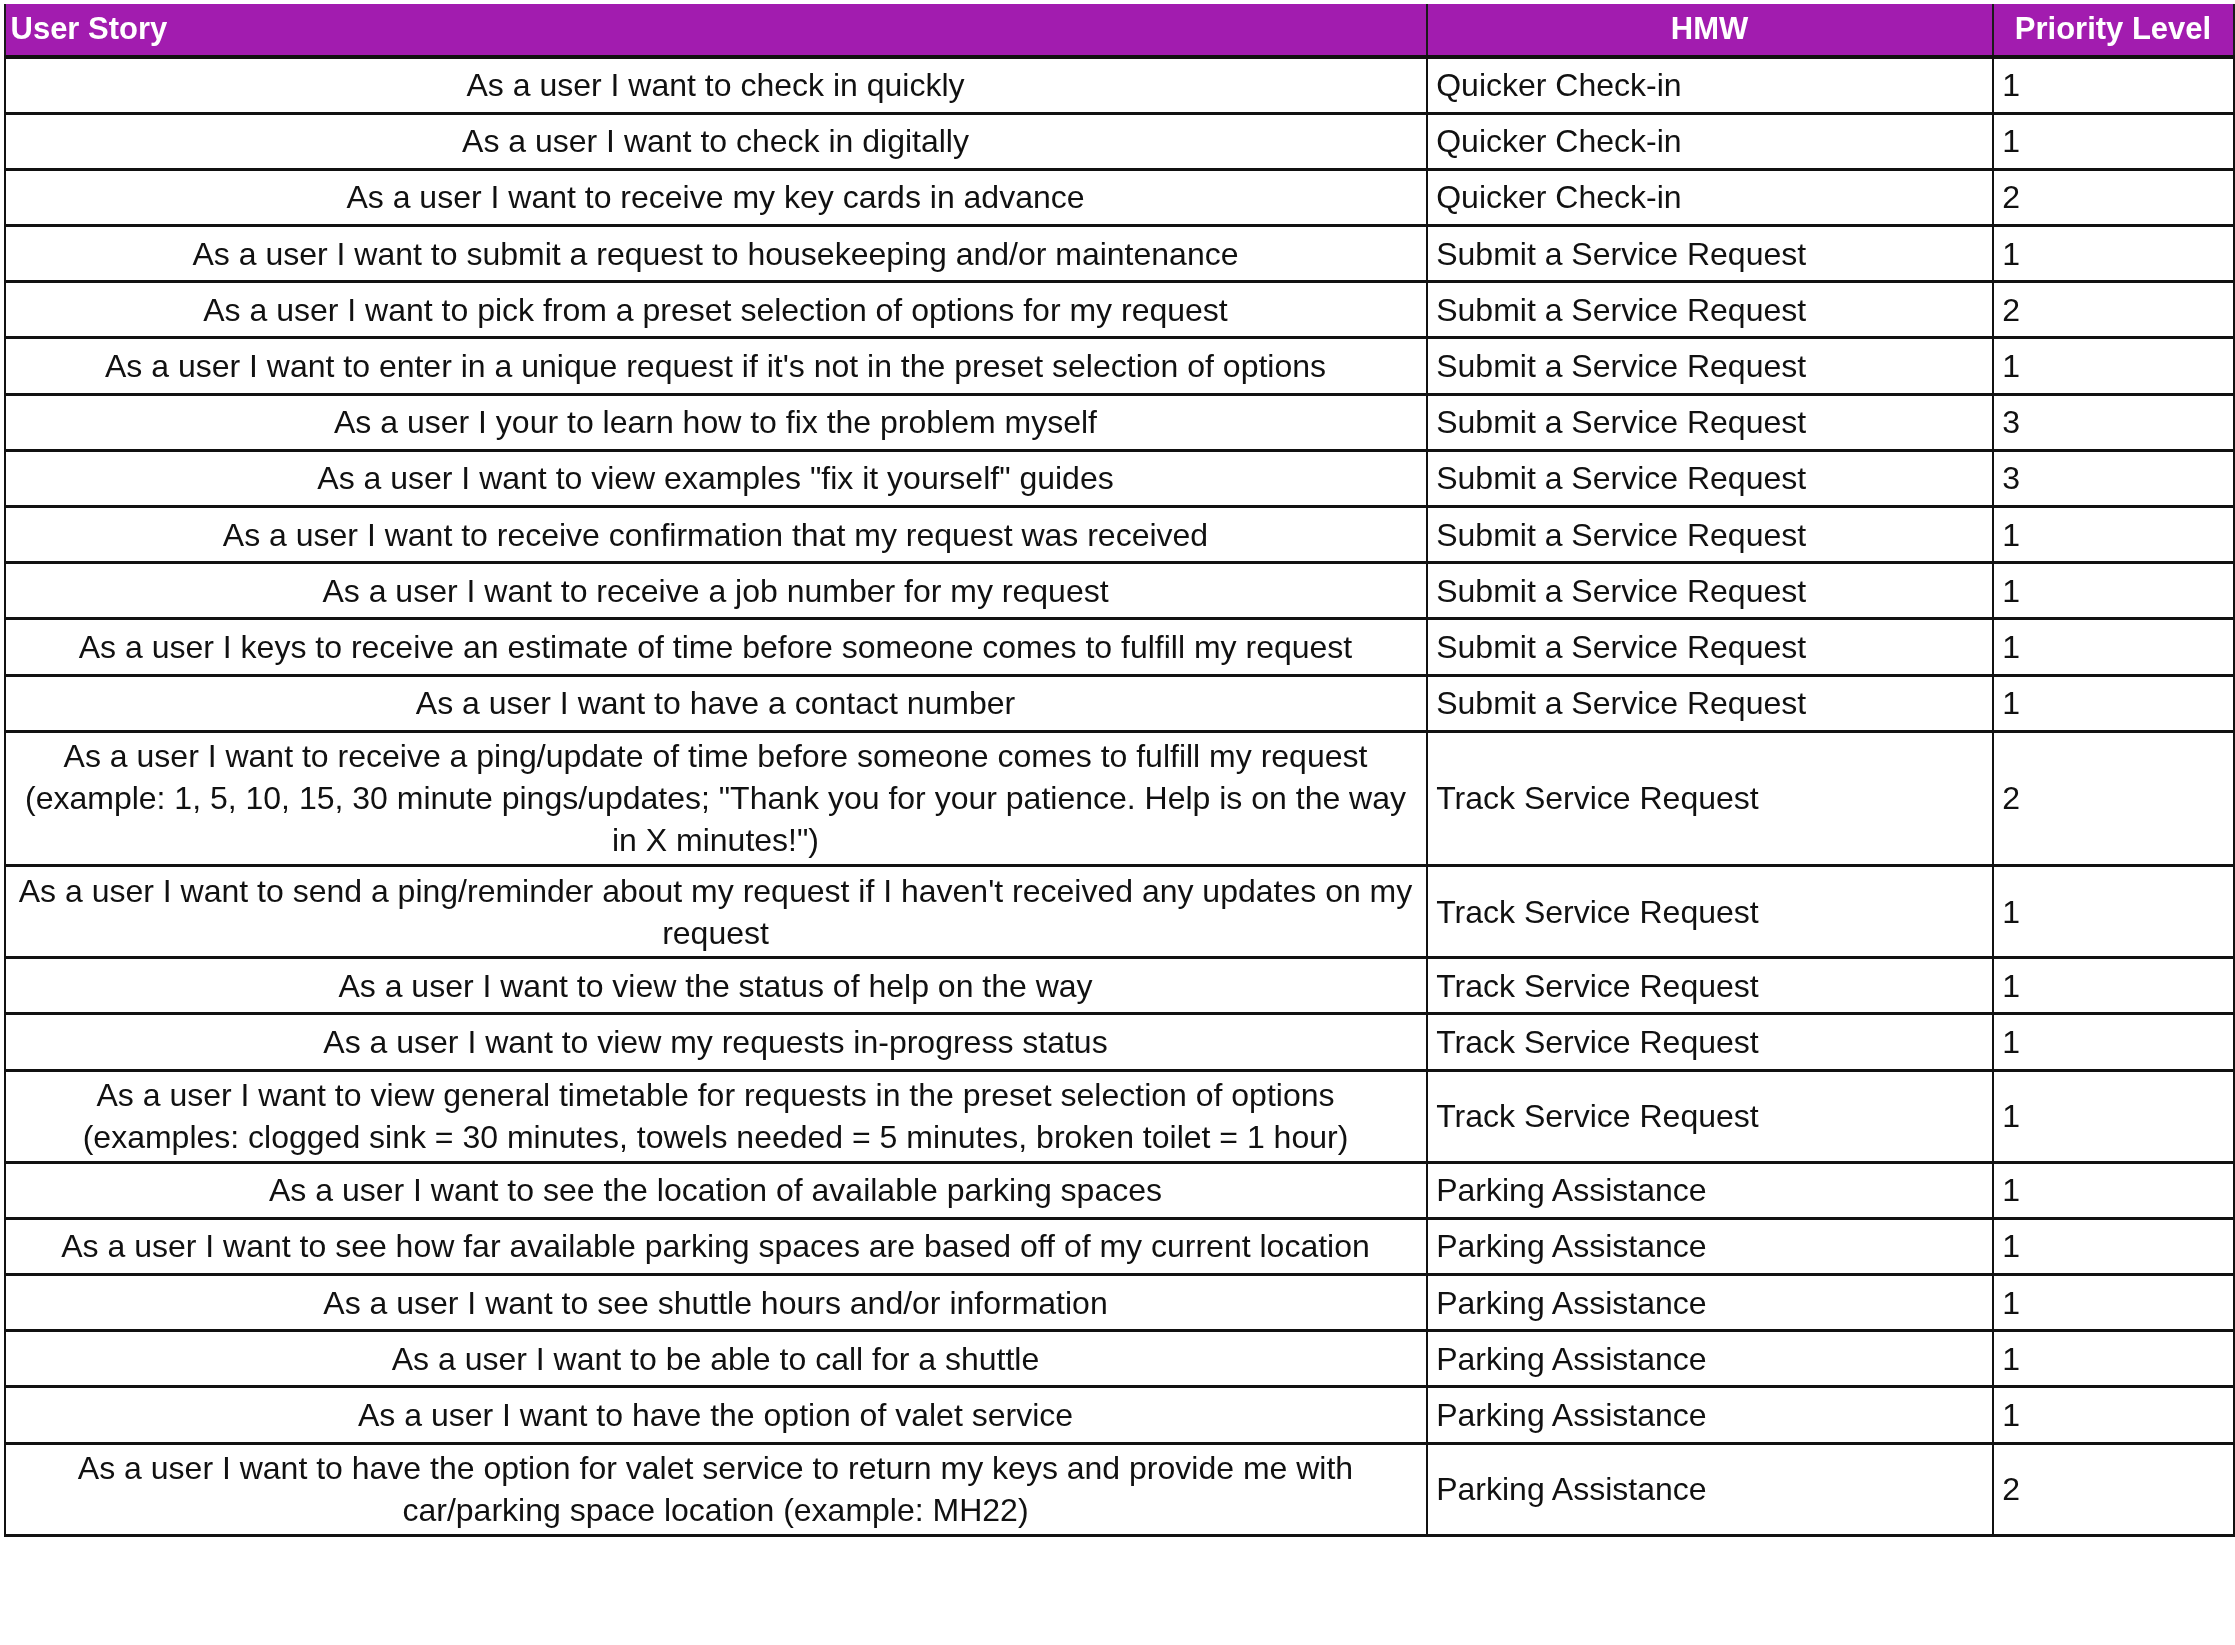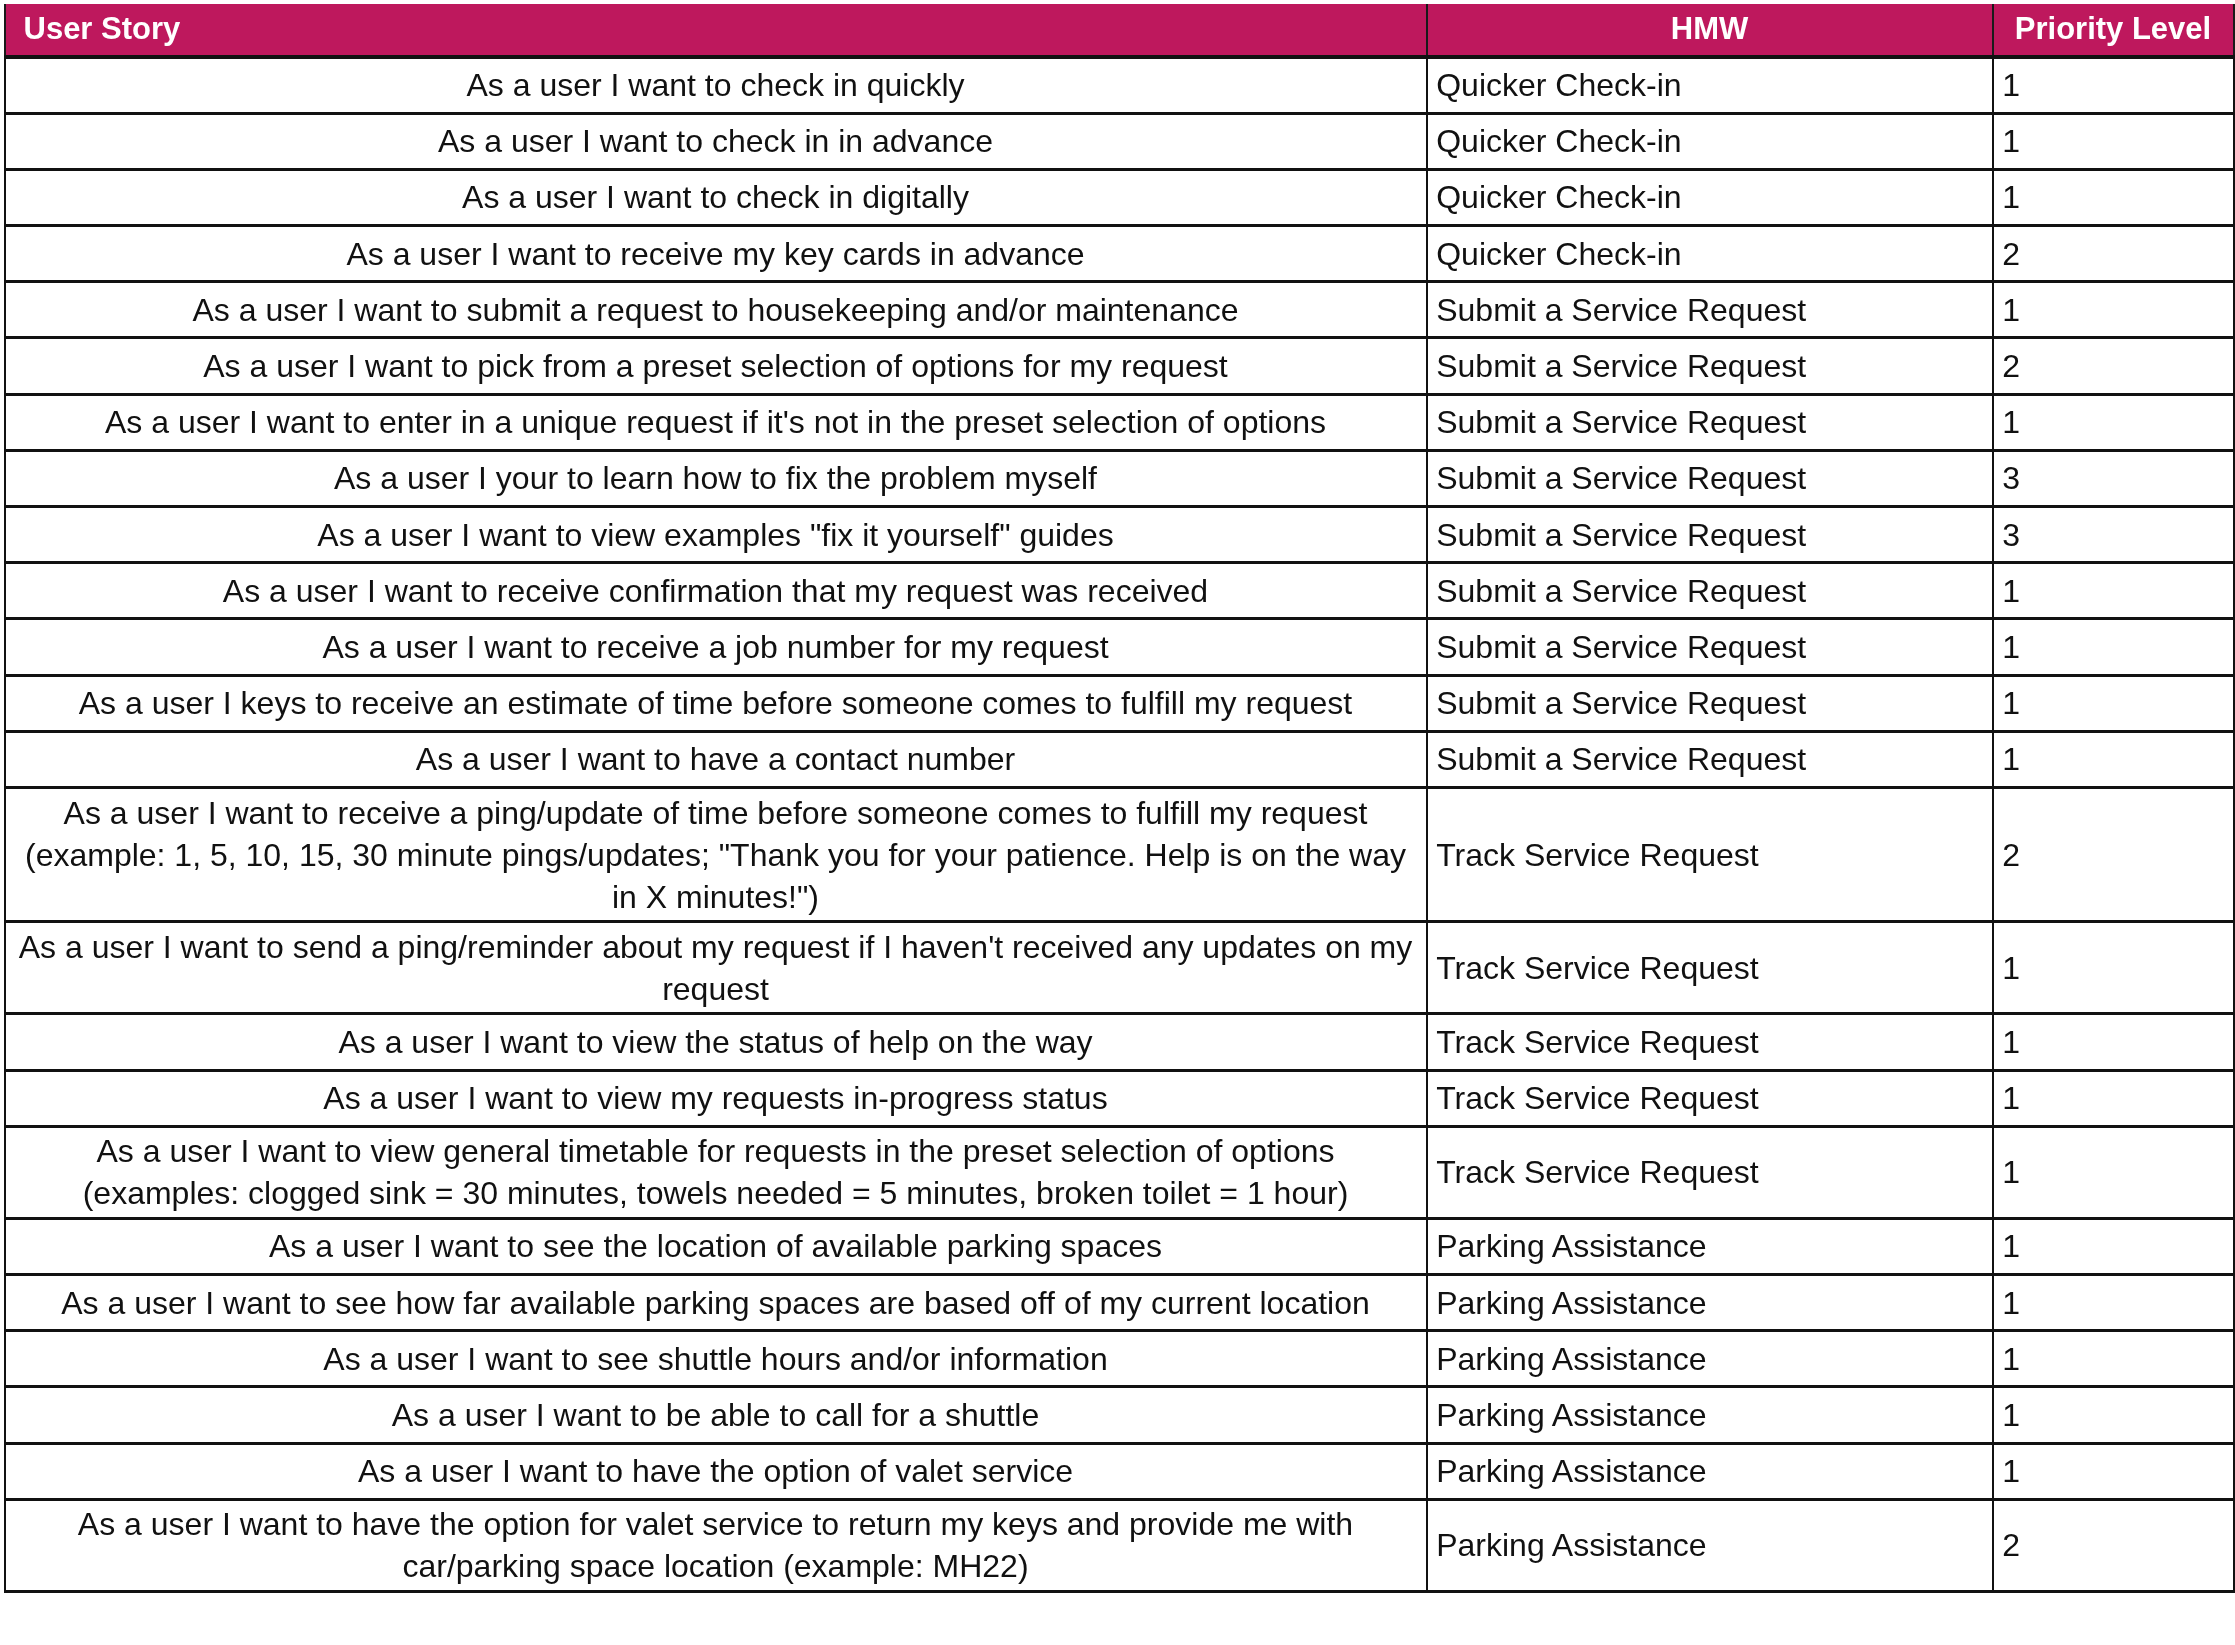--- a/index.html
+++ b/index.html
@@ -2,21 +2,21 @@
 <html style="font-size:14px"><head>
 <meta charset="utf-8">
 <style>
   html, body { margin: 0; padding: 0; background: #ffffff; }
   body { width: 2236px; height: 1646px; overflow: hidden; font-family: "Liberation Sans", "DejaVu Sans", sans-serif; }
   .sheet { position: absolute; left: 3.5px; top: 3.5px; width: 2229px; }
   table { border-collapse: collapse; width: 2229px; table-layout: fixed; }
   col.c1 { width: 1422px; }
   col.c2 { width: 566px; }
   col.c3 { width: 241px; }
-  th { background: #be185d; color: #ffffff; font-weight: bold; font-size: 31px; height: 51px; padding: 0 18px; border-left: 2.6px solid #1a1a1a; border-right: 2.6px solid #1a1a1a; border-bottom: 4.4px solid #111; }
+  th { background: #a21caf; color: #ffffff; font-weight: bold; font-size: 31px; height: 51px; padding: 0 5px; border-left: 2.6px solid #1a1a1a; border-right: 2.6px solid #1a1a1a; border-bottom: 4.4px solid #111; }
   th.left { text-align: left; }
   th.center { text-align: center; }
   td { font-size: 32px; color: #111; border: 2.6px solid #111; border-top: 3.5px solid #111; border-bottom: 3.5px solid #111; padding: 2.6px 8.7px; line-height: 42px; vertical-align: middle; height: 48px; }
   td.story { text-align: center; }
   td.hmw, td.prio { }
 </style>
 </head>
 <body>
 
 <div class="sheet">
@@ -29,25 +29,20 @@
     <thead>
       <tr>
         <th class="left">User Story</th>
         <th class="center">HMW</th>
         <th class="center">Priority Level</th>
       </tr>
     </thead>
     <tbody id="rows">
         <tr>
           <td class="story">As a user I want to check in quickly</td>
-          <td class="hmw">Quicker Check-in</td>
-          <td class="prio">1</td>
-        </tr>
-        <tr>
-          <td class="story">As a user I want to check in in advance</td>
           <td class="hmw">Quicker Check-in</td>
           <td class="prio">1</td>
         </tr>
         <tr>
           <td class="story">As a user I want to check in digitally</td>
           <td class="hmw">Quicker Check-in</td>
           <td class="prio">1</td>
         </tr>
         <tr>
           <td class="story">As a user I want to receive my key cards in advance</td>

